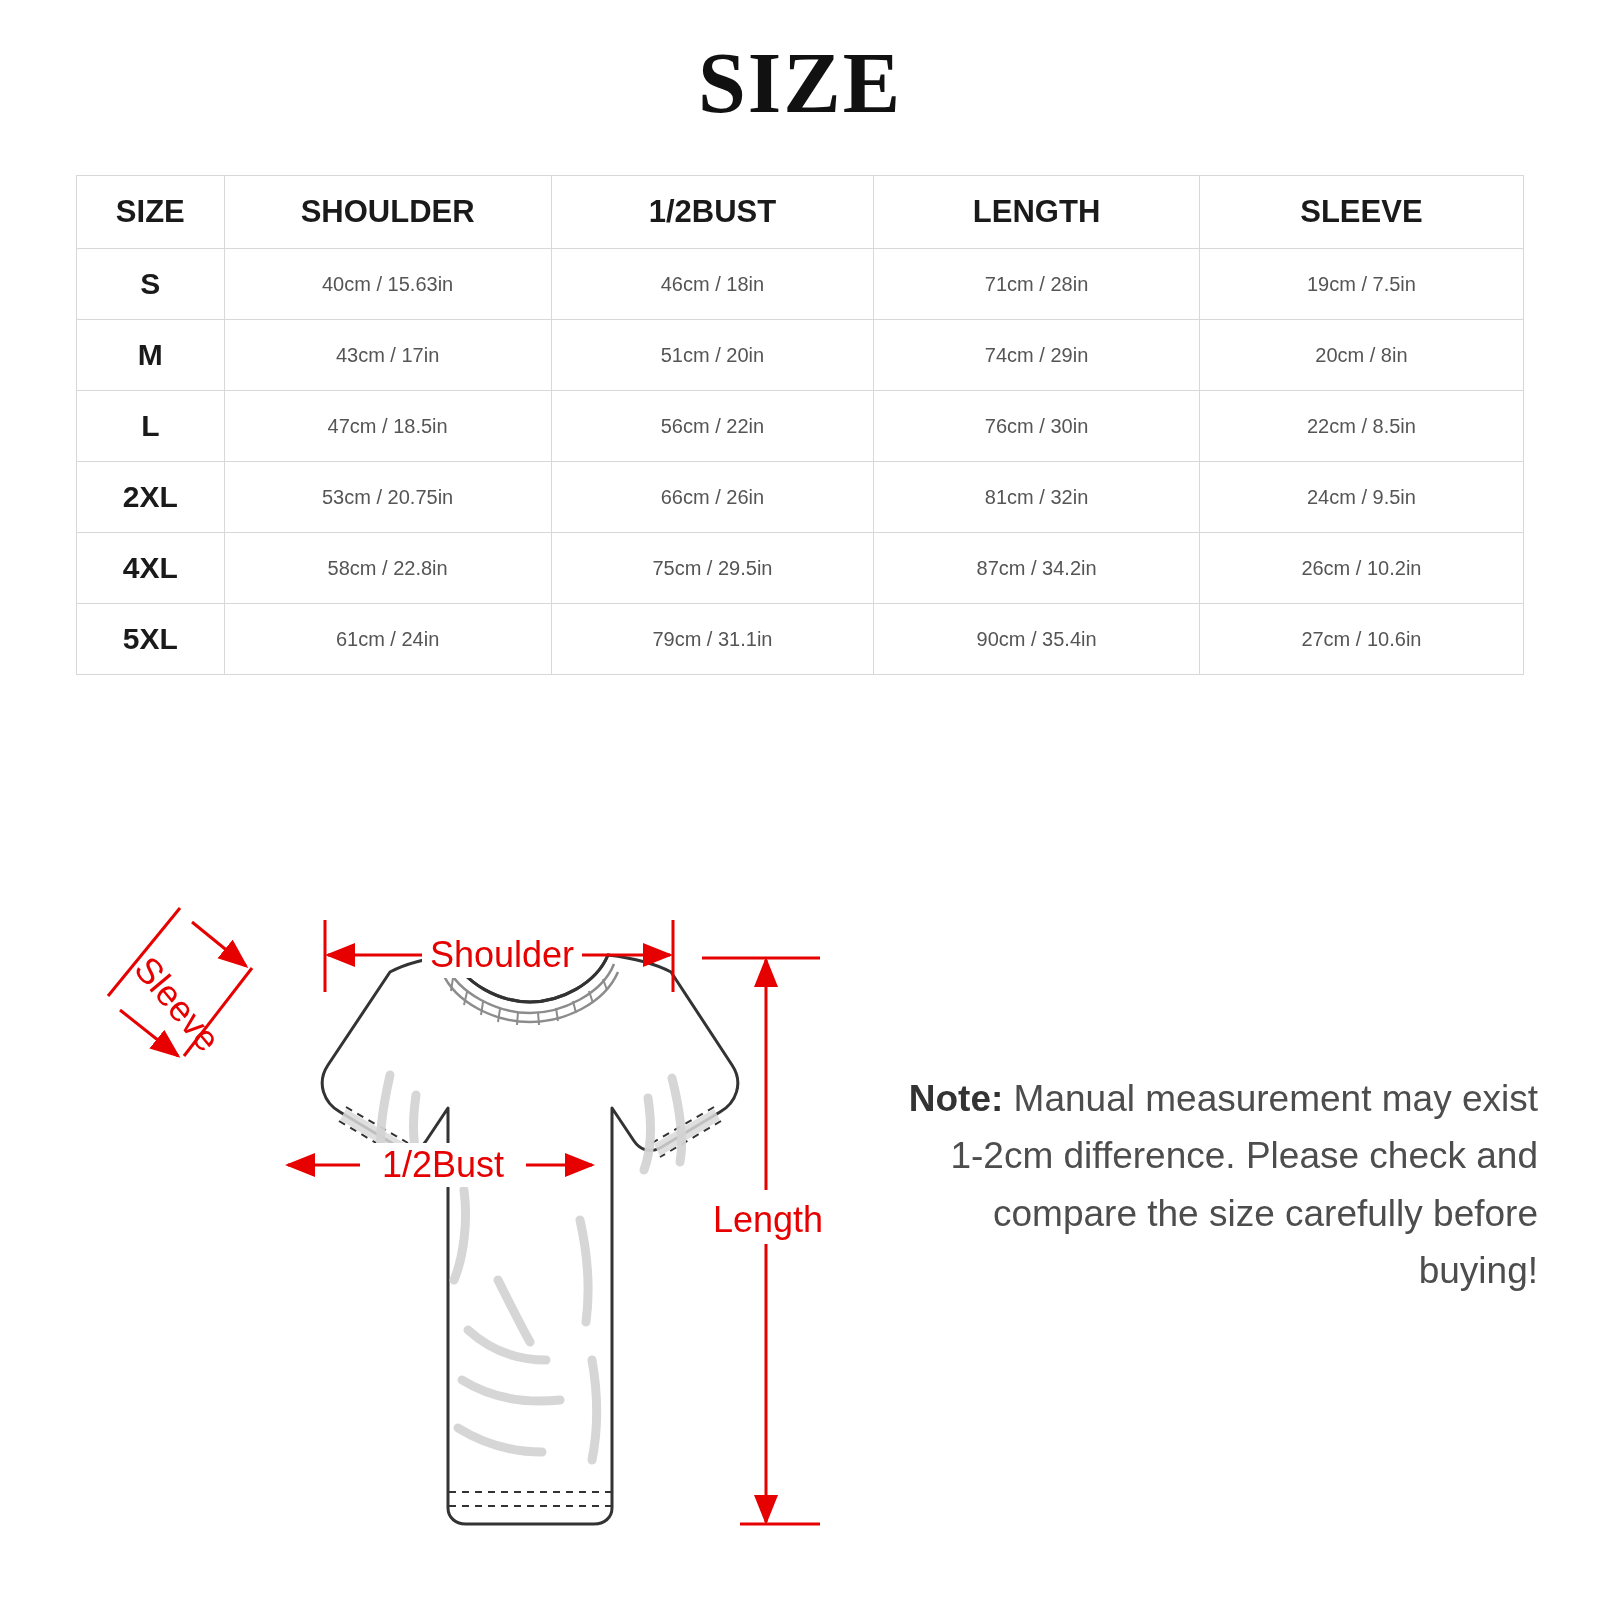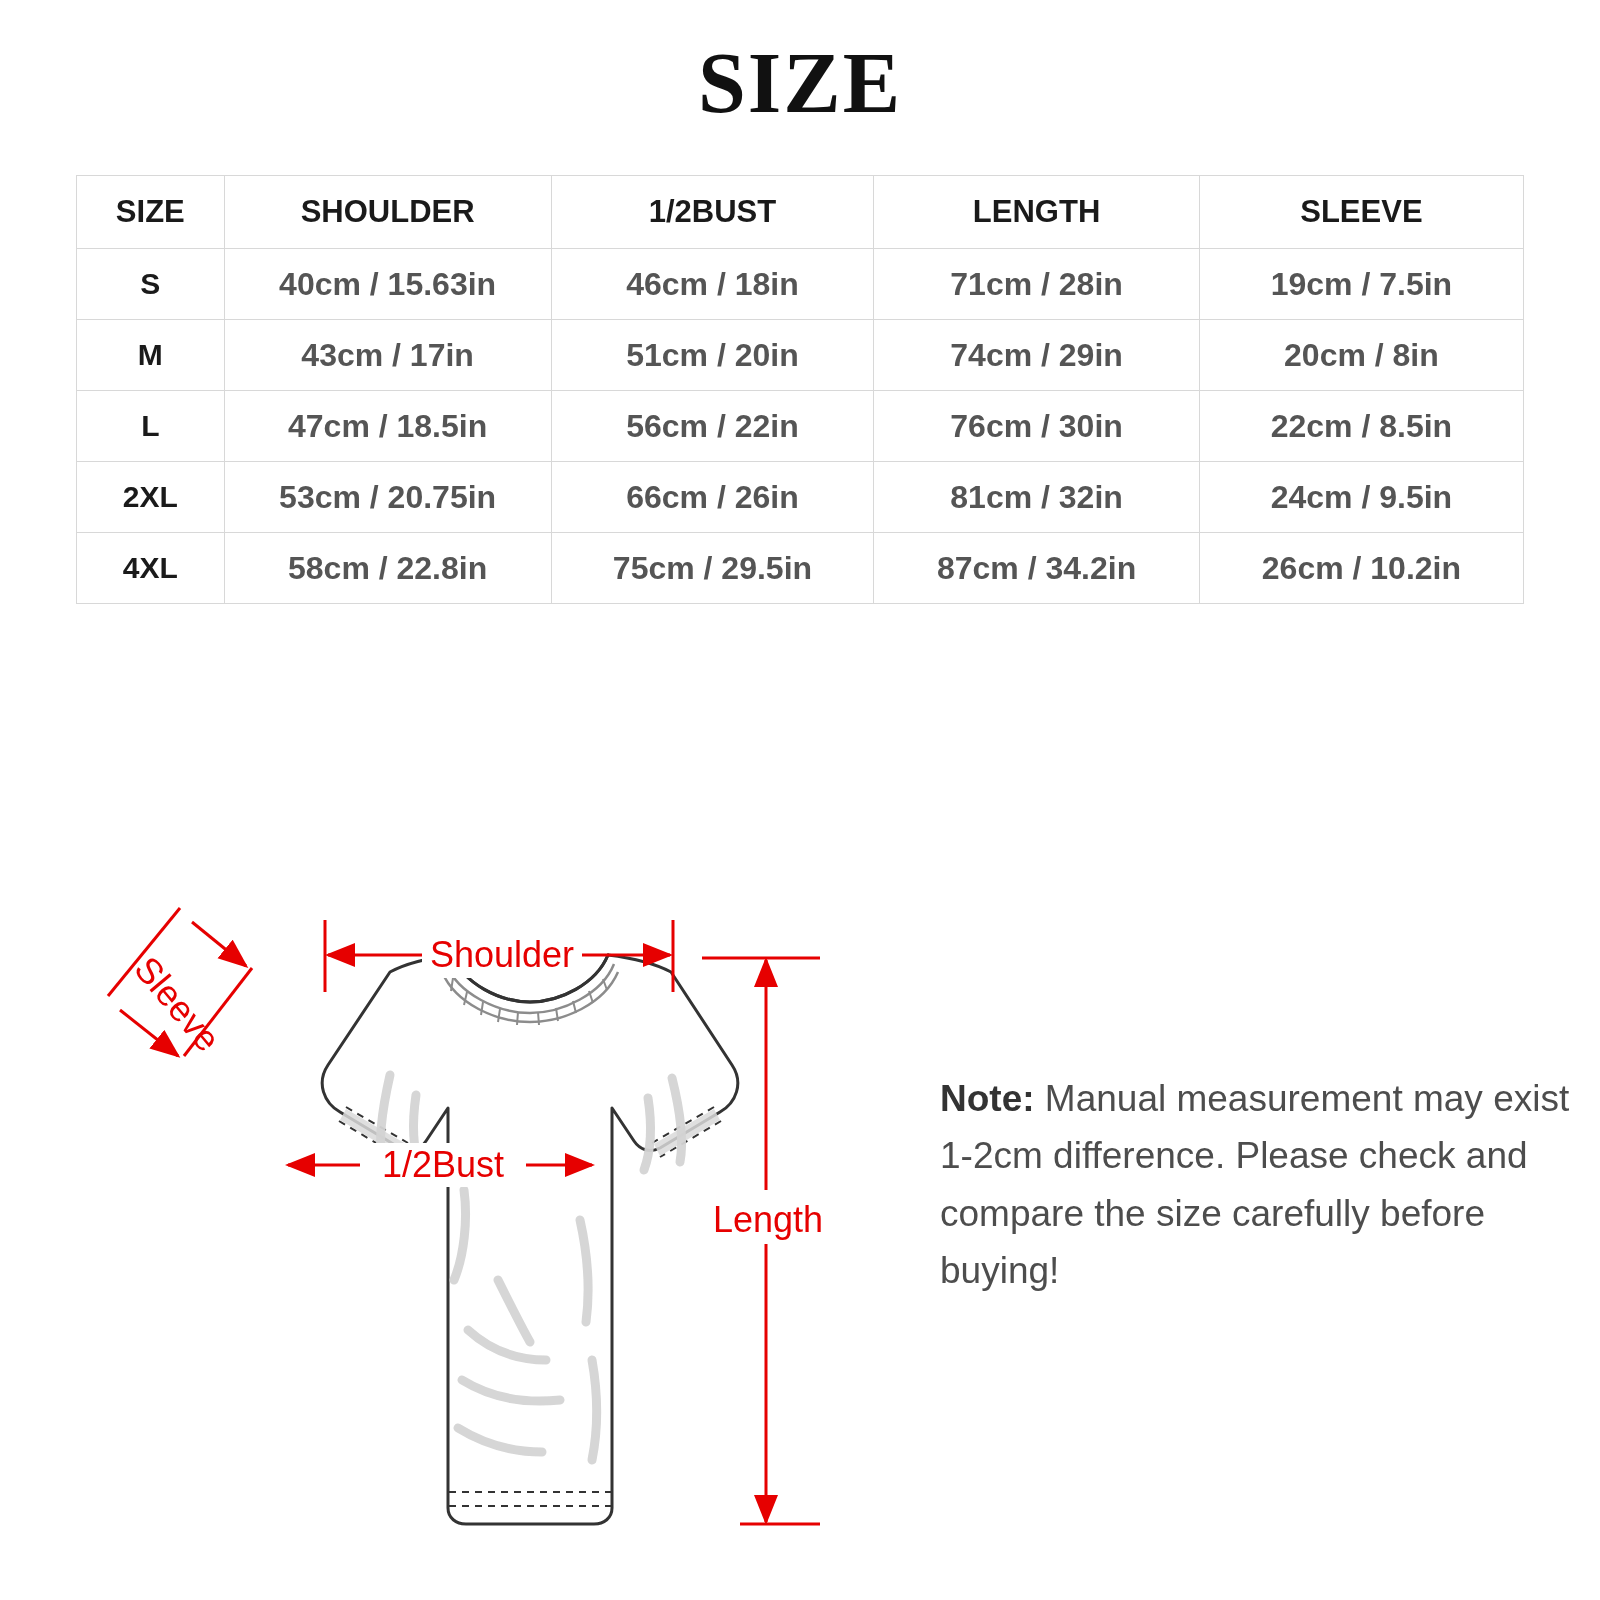--- a/index.html
+++ b/index.html
@@ -52,23 +52,23 @@
     font-weight: bold;
     color: #1a1a1a;
     height: 72px;
   }
   table.size-table td.size-cell {
     font-size: 30px;
     font-weight: bold;
     color: #1a1a1a;
   }
   table.size-table td.val {
-    font-size: 32px;
+    font-size: 20px;
     color: #555555;
-    font-weight: bold;
+    font-weight: normal;
   }
   col.c-size   { width: 10.2%; }
   col.c-sh     { width: 22.6%; }
   col.c-bust   { width: 22.3%; }
   col.c-len    { width: 22.5%; }
   col.c-slv    { width: 22.4%; }
 
   
   .lower {
     position: absolute;
@@ -79,26 +79,27 @@
   }
   .shirt-svg {
     position: absolute;
     left: 60px;
     top: 20px;
   }
 
   
   .note {
     position: absolute;
-    left: 940px;
+    left: 898px;
     top: 230px;
     width: 640px;
     font-size: 37px;
     line-height: 1.55;
     color: #4d4d4d;
+    text-align: right;
   }
   .note b {
     color: #333333;
     font-weight: bold;
   }
 </style>
 </head>
 <body>
 
 <div class="title">SIZE</div>
@@ -149,20 +150,27 @@
         <td class="val">66cm / 26in</td>
         <td class="val">81cm / 32in</td>
         <td class="val">24cm / 9.5in</td>
       </tr>
       <tr>
         <td class="size-cell">4XL</td>
         <td class="val">58cm / 22.8in</td>
         <td class="val">75cm / 29.5in</td>
         <td class="val">87cm / 34.2in</td>
         <td class="val">26cm / 10.2in</td>
+      </tr>
+      <tr>
+        <td class="size-cell">5XL</td>
+        <td class="val">61cm / 24in</td>
+        <td class="val">79cm / 31.1in</td>
+        <td class="val">90cm / 35.4in</td>
+        <td class="val">27cm / 10.6in</td>
       </tr>
     </tbody>
   </table>
 </div>
 
 <div class="lower">
 
   <svg class="shirt-svg" width="820" height="740" viewBox="0 0 820 740">
     <defs>
       <marker id="arrR" markerWidth="10" markerHeight="10" refX="9" refY="4" orient="auto" markerUnits="strokeWidth">

